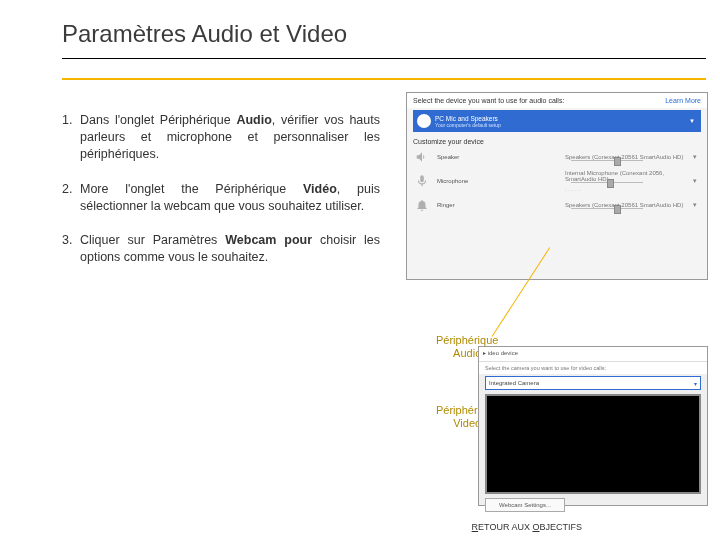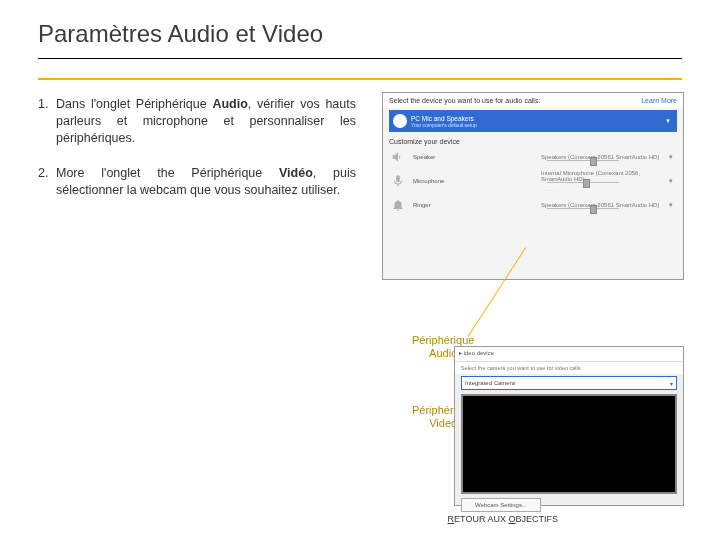--- a/index.html
+++ b/index.html
@@ -1,21 +1,21 @@
 <!DOCTYPE html>
 <html><head>
 <meta charset="utf-8">
 <style>
   body { margin:0; font-family:Arial,Helvetica,sans-serif; background:#fff; color:#333; }
-  .slide { position:relative; width:588px; height:540px; }
+  .slide { position:relative; width:588px; height:540px;margin-left:24px; }
   .title { position:absolute; left:38px; top:20px; font-size:24px; color:#3b3b3b; font-weight:400; }
   .divider-black { position:absolute; left:38px; top:58px; width:644px; height:1px; background:#000; }
   .divider-gold  { position:absolute; left:38px; top:78px; width:644px; height:2px; background:#f5b400; }
 
-  .list { position:absolute; left:38px; top:96px; width:334px; font-size:12.5px; line-height:1.35; color:#333; }
+  .list { position:absolute; left:38px; top:112px; width:334px; font-size:12.5px; line-height:1.35; color:#333; }
   .list li { margin-bottom:18px; text-align:justify; }
   .list li span.num { display:inline-block; width:18px; }
   .list b { font-weight:700; }
   ol.list { list-style:none; padding-left:0; margin:0; }
   .item-body { display:inline-block; vertical-align:top; width:300px; }
 
   
   .audio-panel { position:absolute; left:382px; top:92px; width:300px; height:186px; background:#f4f4f4; border:1px solid #999; }
   .ap-top { background:#fff; padding:4px 6px; font-size:7px; color:#333; }
   .ap-link { position:absolute; right:6px; top:4px; color:#2a6fd1; font-size:7px; }
@@ -46,34 +46,35 @@
   .vp-sel .dd { color:#2f6bd1; font-size:6px; }
   .vp-box { margin:0 6px; height:96px; background:#000; border:2px solid #888; }
   .vp-btn { margin:4px 6px 0; width:78px; height:12px; background:#fafafa; border:1px solid #aaa; font-size:6px; color:#555; display:flex; align-items:center; justify-content:center; }
 
   .cap-a { position:absolute; left:412px; top:334px; font-size:11px; color:#b08a00; text-align:center; line-height:1.2; }
   .cap-v { position:absolute; left:412px; top:404px; font-size:11px; color:#b08a00; text-align:center; line-height:1.2; }
   .line { position:absolute; background:#f5b400; height:1px; transform-origin:left center; }
   .line-a { left:468px; top:336px; width:106px; transform:rotate(-57deg); }
   .line-v { left:458px; top:412px; width:90px; transform:rotate(-37deg); }
 
-  .back-link { position:absolute; right:30px; bottom:16px; font-size:9px; color:#333; }
+  .back-link { position:absolute; right:30px; bottom:8px; font-size:9px; color:#333; }
   .back-link .u { text-decoration:underline; }
 </style>
 </head>
 <body>
 
 <div class="slide">
   <div class="title">Paramètres Audio et Video</div>
   <div class="divider-black"></div>
   <div class="divider-gold"></div>
 
   <ol class="list">
     <li><span class="num">1.</span><span class="item-body"><span>Dans l'onglet Périphérique </span><b>Audio</b><span>, vérifier vos hauts parleurs et microphone et personnaliser les périphériques.</span></span></li>
     <li><span class="num">2.</span><span class="item-body"><span>More l'onglet the Périphérique </span><b>Vidéo</b><span>, puis sélectionner la webcam que vous souhaitez utiliser.</span></span></li>
+    <li><span class="num">3.</span><span class="item-body"><span>Cliquer sur Paramètres </span><b>Webcam pour </b><span>choisir les options comme vous le souhaitez.</span></span></li>
   </ol>
 
   <div class="audio-panel">
     <div class="ap-top">
       <span>Select the device you want to use for audio calls:</span>
       <span class="ap-link">Learn More</span>
     </div>
     <div class="ap-sel">
       <div class="sel-ic"></div>
       <div class="sel-text">

